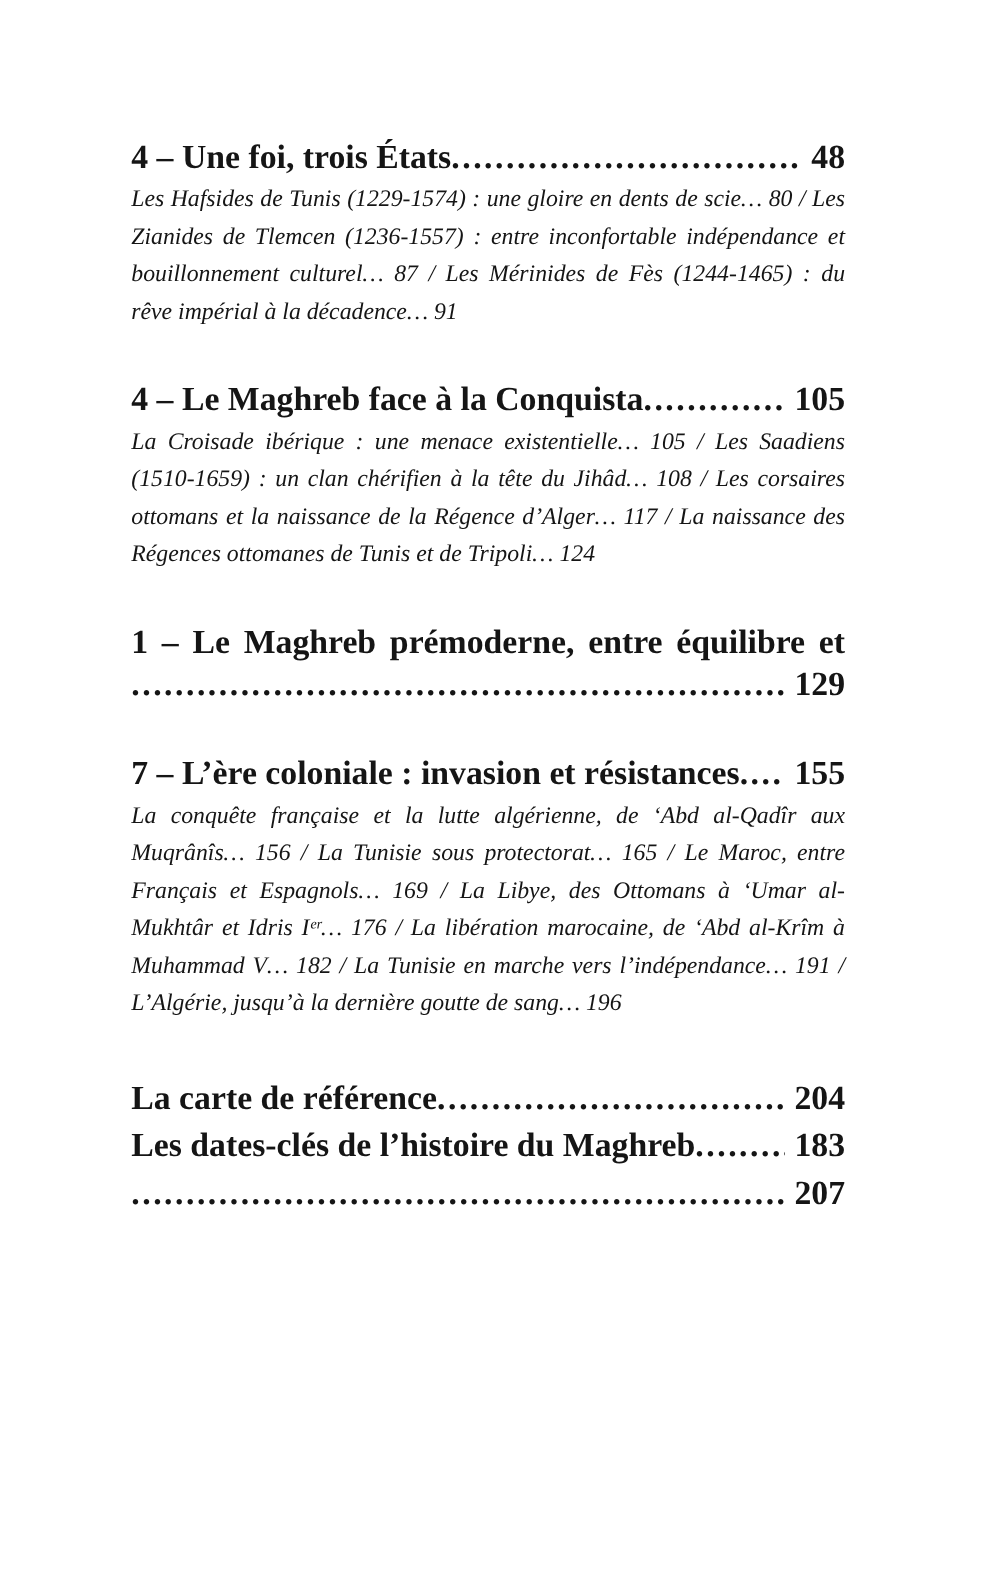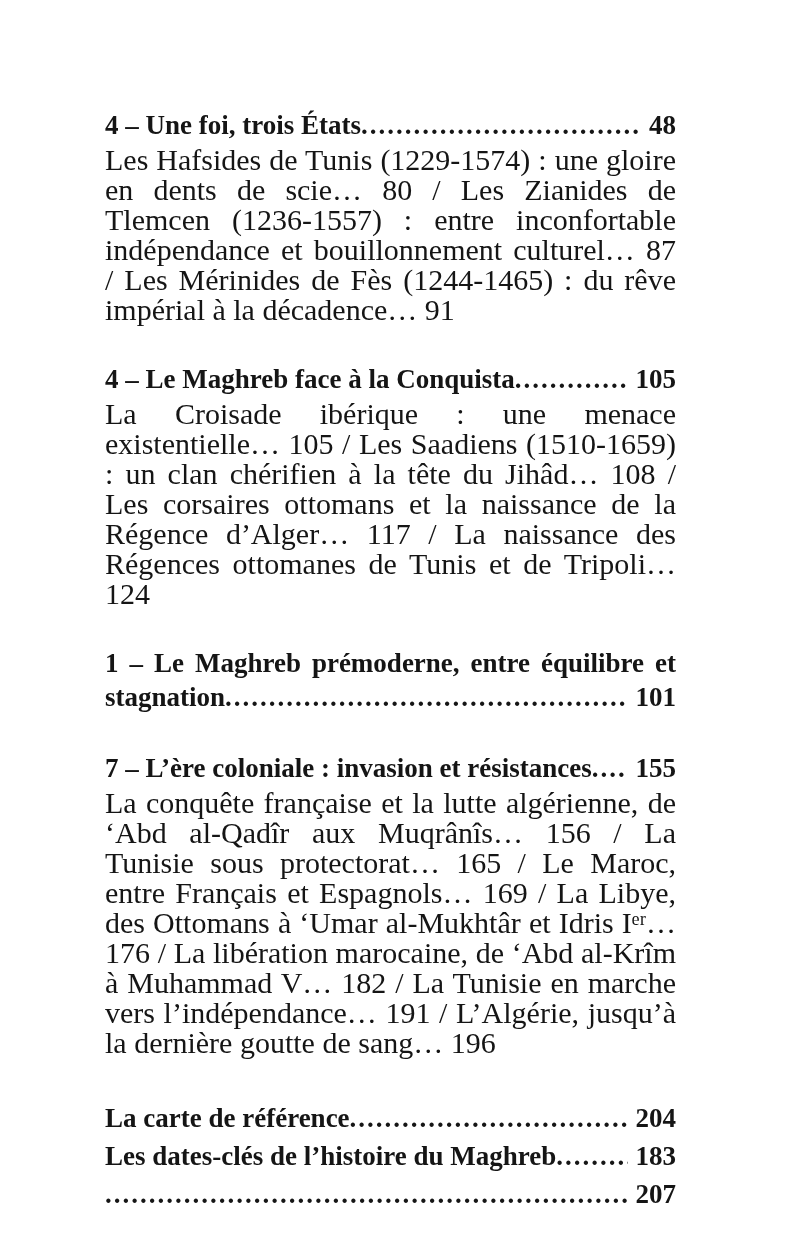--- a/index.html
+++ b/index.html
@@ -52,21 +52,22 @@
   .heading-line {
     font-weight: bold;
     font-size: 27px;
     line-height: 34px;
     text-align: justify;
     text-align-last: justify;
   }
 
   .summary {
     margin: 3px 0 0 0;
-    font-size: 30px;
+    font-style: italic;
+    font-size: 19px;
     line-height: 30px;
     text-align: justify;
   }
 
   .back-matter { margin-top: 41px; }
   .back-matter .entry { line-height: 38px; }
 </style>
 </head>
 <body>
 
@@ -86,23 +87,22 @@
       <span class="entry-title">4 – Le Maghreb face à la Conquista</span>
       <span class="leader">........................................................................................................................</span>
       <span class="pagenum">105</span>
     </div>
     <p class="summary">La Croisade ibérique : une menace existentielle… 105 / Les Saadiens (1510-1659) : un clan chérifien à la tête du Jihâd… 108 / Les corsaires ottomans et la naissance de la Régence d’Alger… 117 / La naissance des Régences ottomanes de Tunis et de Tripoli… 124</p>
   </section>
 
   <section class="chapter">
     <div class="heading-line">1 – Le Maghreb prémoderne, entre équilibre et</div>
     <div class="entry">
-      <span class="entry-title">stagnation</span>
       <span class="leader">........................................................................................................................</span>
-      <span class="pagenum">101</span>
+      <span class="pagenum">129</span>
     </div>
   </section>
 
   <section class="chapter">
     <div class="entry">
       <span class="entry-title">7 – L’ère coloniale : invasion et résistances</span>
       <span class="leader">........................................................................................................................</span>
       <span class="pagenum">155</span>
     </div>
     <p class="summary">La conquête française et la lutte algérienne, de ‘Abd al-Qadîr aux Muqrânîs… 156 / La Tunisie sous protectorat… 165 / Le Maroc, entre Français et Espagnols… 169 / La Libye, des Ottomans à ‘Umar al-Mukhtâr et Idris Iᵉʳ… 176 / La libération marocaine, de ‘Abd al-Krîm à Muhammad V… 182 / La Tunisie en marche vers l’indépendance… 191 / L’Algérie, jusqu’à la dernière goutte de sang… 196</p>

